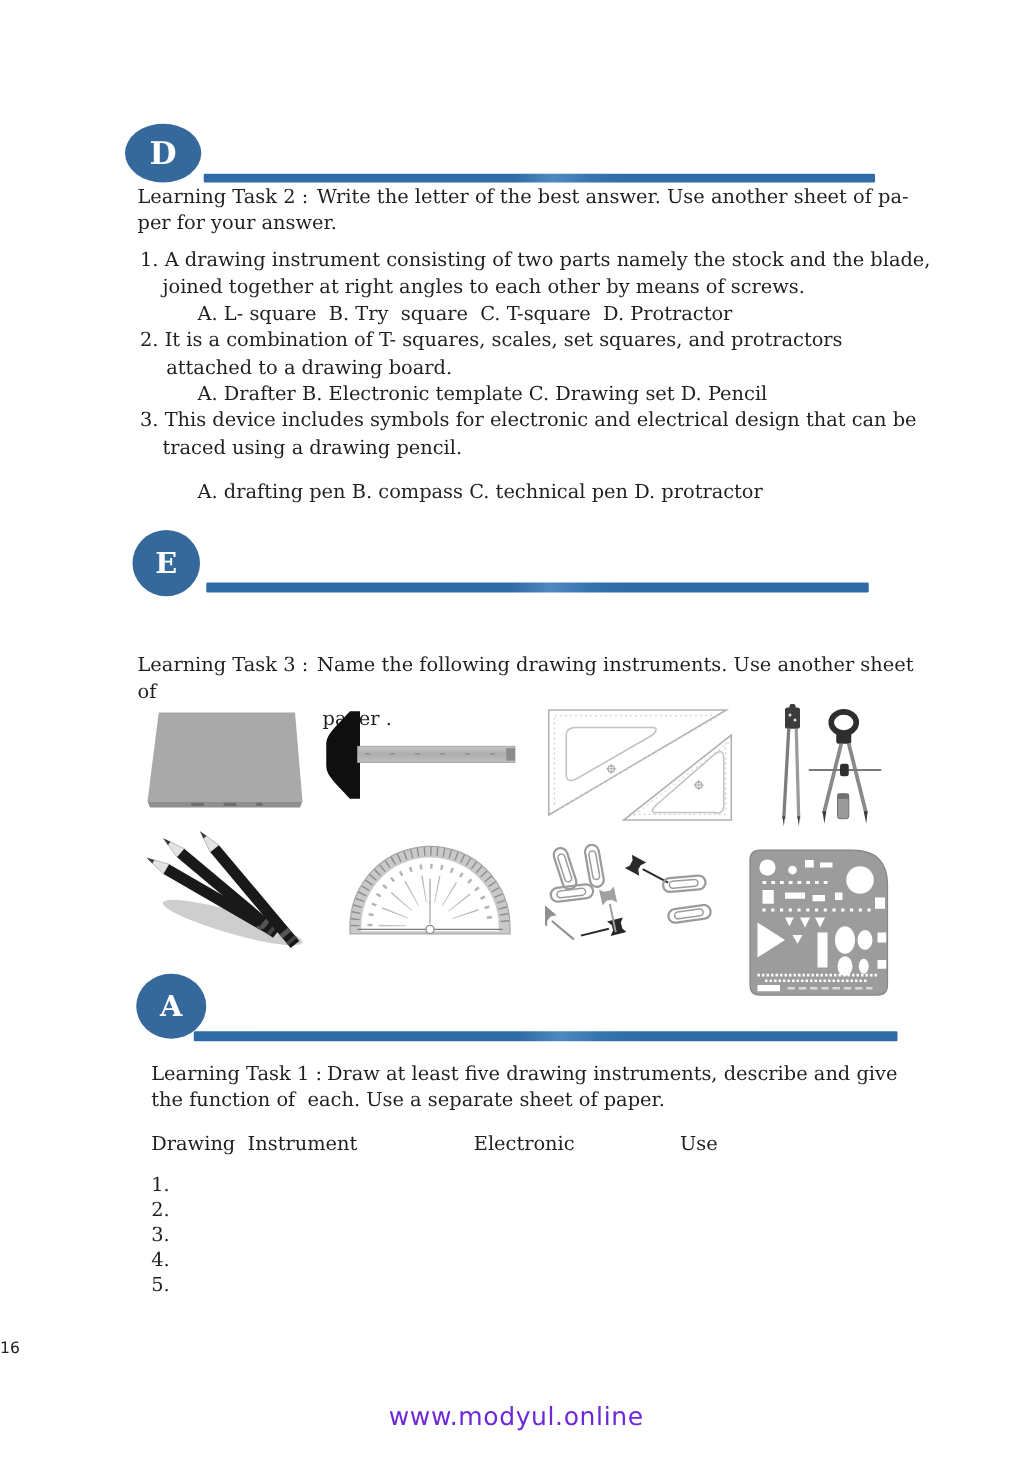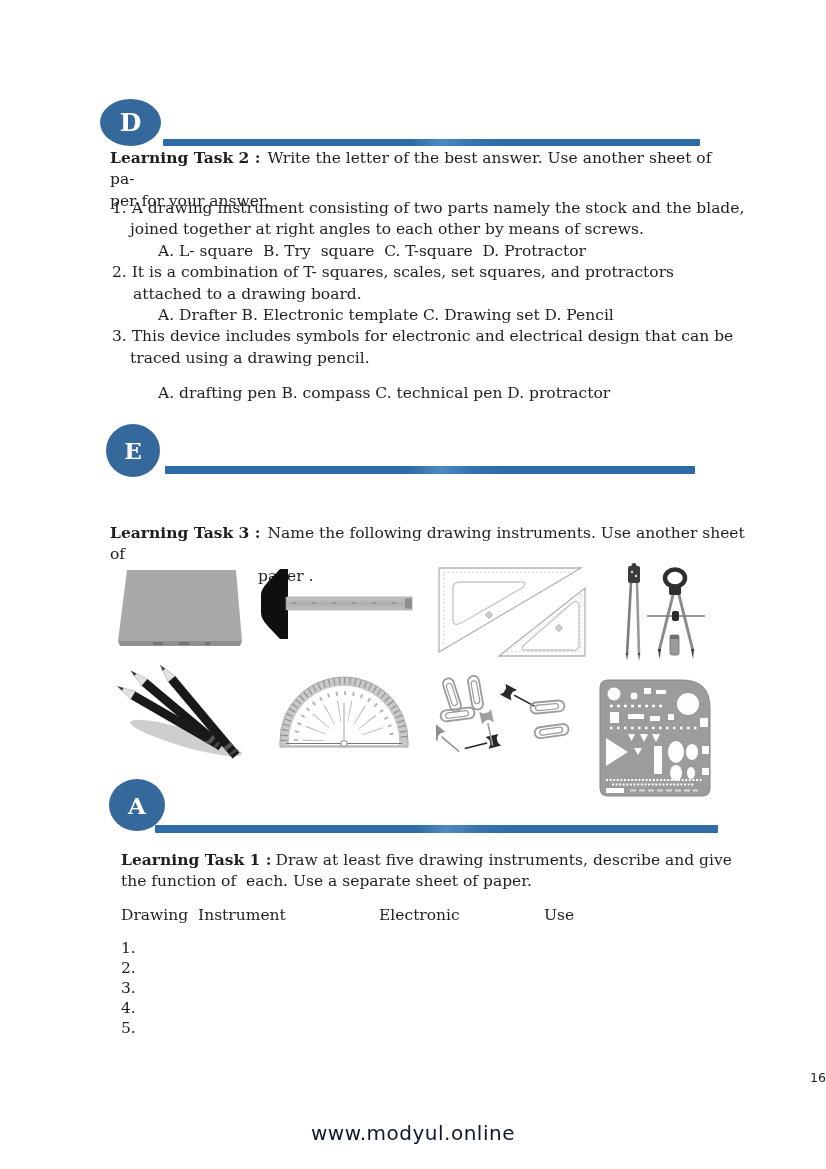--- a/index.html
+++ b/index.html
@@ -4,34 +4,34 @@
 <style>
   html,body{margin:0;padding:0;background:#ffffff;}
   .page{position:relative;width:826px;height:1169px;background:#fff;overflow:hidden;
         font-family:"DejaVu Serif","Liberation Serif",serif;color:#1f1f1f;}
   .badge{position:absolute;background:#35689B;border-radius:50%;color:#fff;
          display:flex;align-items:center;justify-content:center;
          font-weight:700;font-size:25px;font-family:"DejaVu Serif",serif;}
   .rule{position:absolute;height:7px;border-radius:1px;
         background:linear-gradient(90deg,#2f6ba6 0%,#2f6ba6 46%,#4e89c0 52%,#3572ae 58%,#2f6ba6 64%,#2f6ba6 100%);}
   .tb{position:absolute;font-size:15.5px;line-height:21.4px;}
-  .bold{font-weight:700;}
+  .bold{font-weight:400;}
   .ws{white-space:pre-wrap;}
   .q-cont{padding-left:18px;}
   .q-cont2{padding-left:21px;}
   .q-choice{padding-left:46px;white-space:pre-wrap;}
   .gap-top{margin-top:14px;}
   .fig{position:absolute;}
   .hdr{position:absolute;top:0;white-space:pre;}
   .rows div{height:20px;}
-  .pageno{position:absolute;left:0;width:100%;text-align:right;top:1070px;
+  .pageno{position:absolute;left:0;width:100%;text-align:left;top:1070px;
           font-family:"DejaVu Sans","Liberation Sans",sans-serif;font-size:12.5px;color:#222;}
   .watermark{position:absolute;left:0;width:100%;text-align:center;top:1121px;
              font-family:"DejaVu Sans","Liberation Sans",sans-serif;
-             font-size:20px;color:#0f172a;letter-spacing:.5px;}
+             font-size:20px;color:#6d28d9;letter-spacing:.5px;}
 </style>
 </head>
 <body>
 
 <div class="page">
 
   <div class="badge" style="left:100px;top:99px;width:61px;height:47px;">
     <span>D</span>
   </div>
   <div class="rule" style="left:163px;top:139px;width:537px;"></div>

